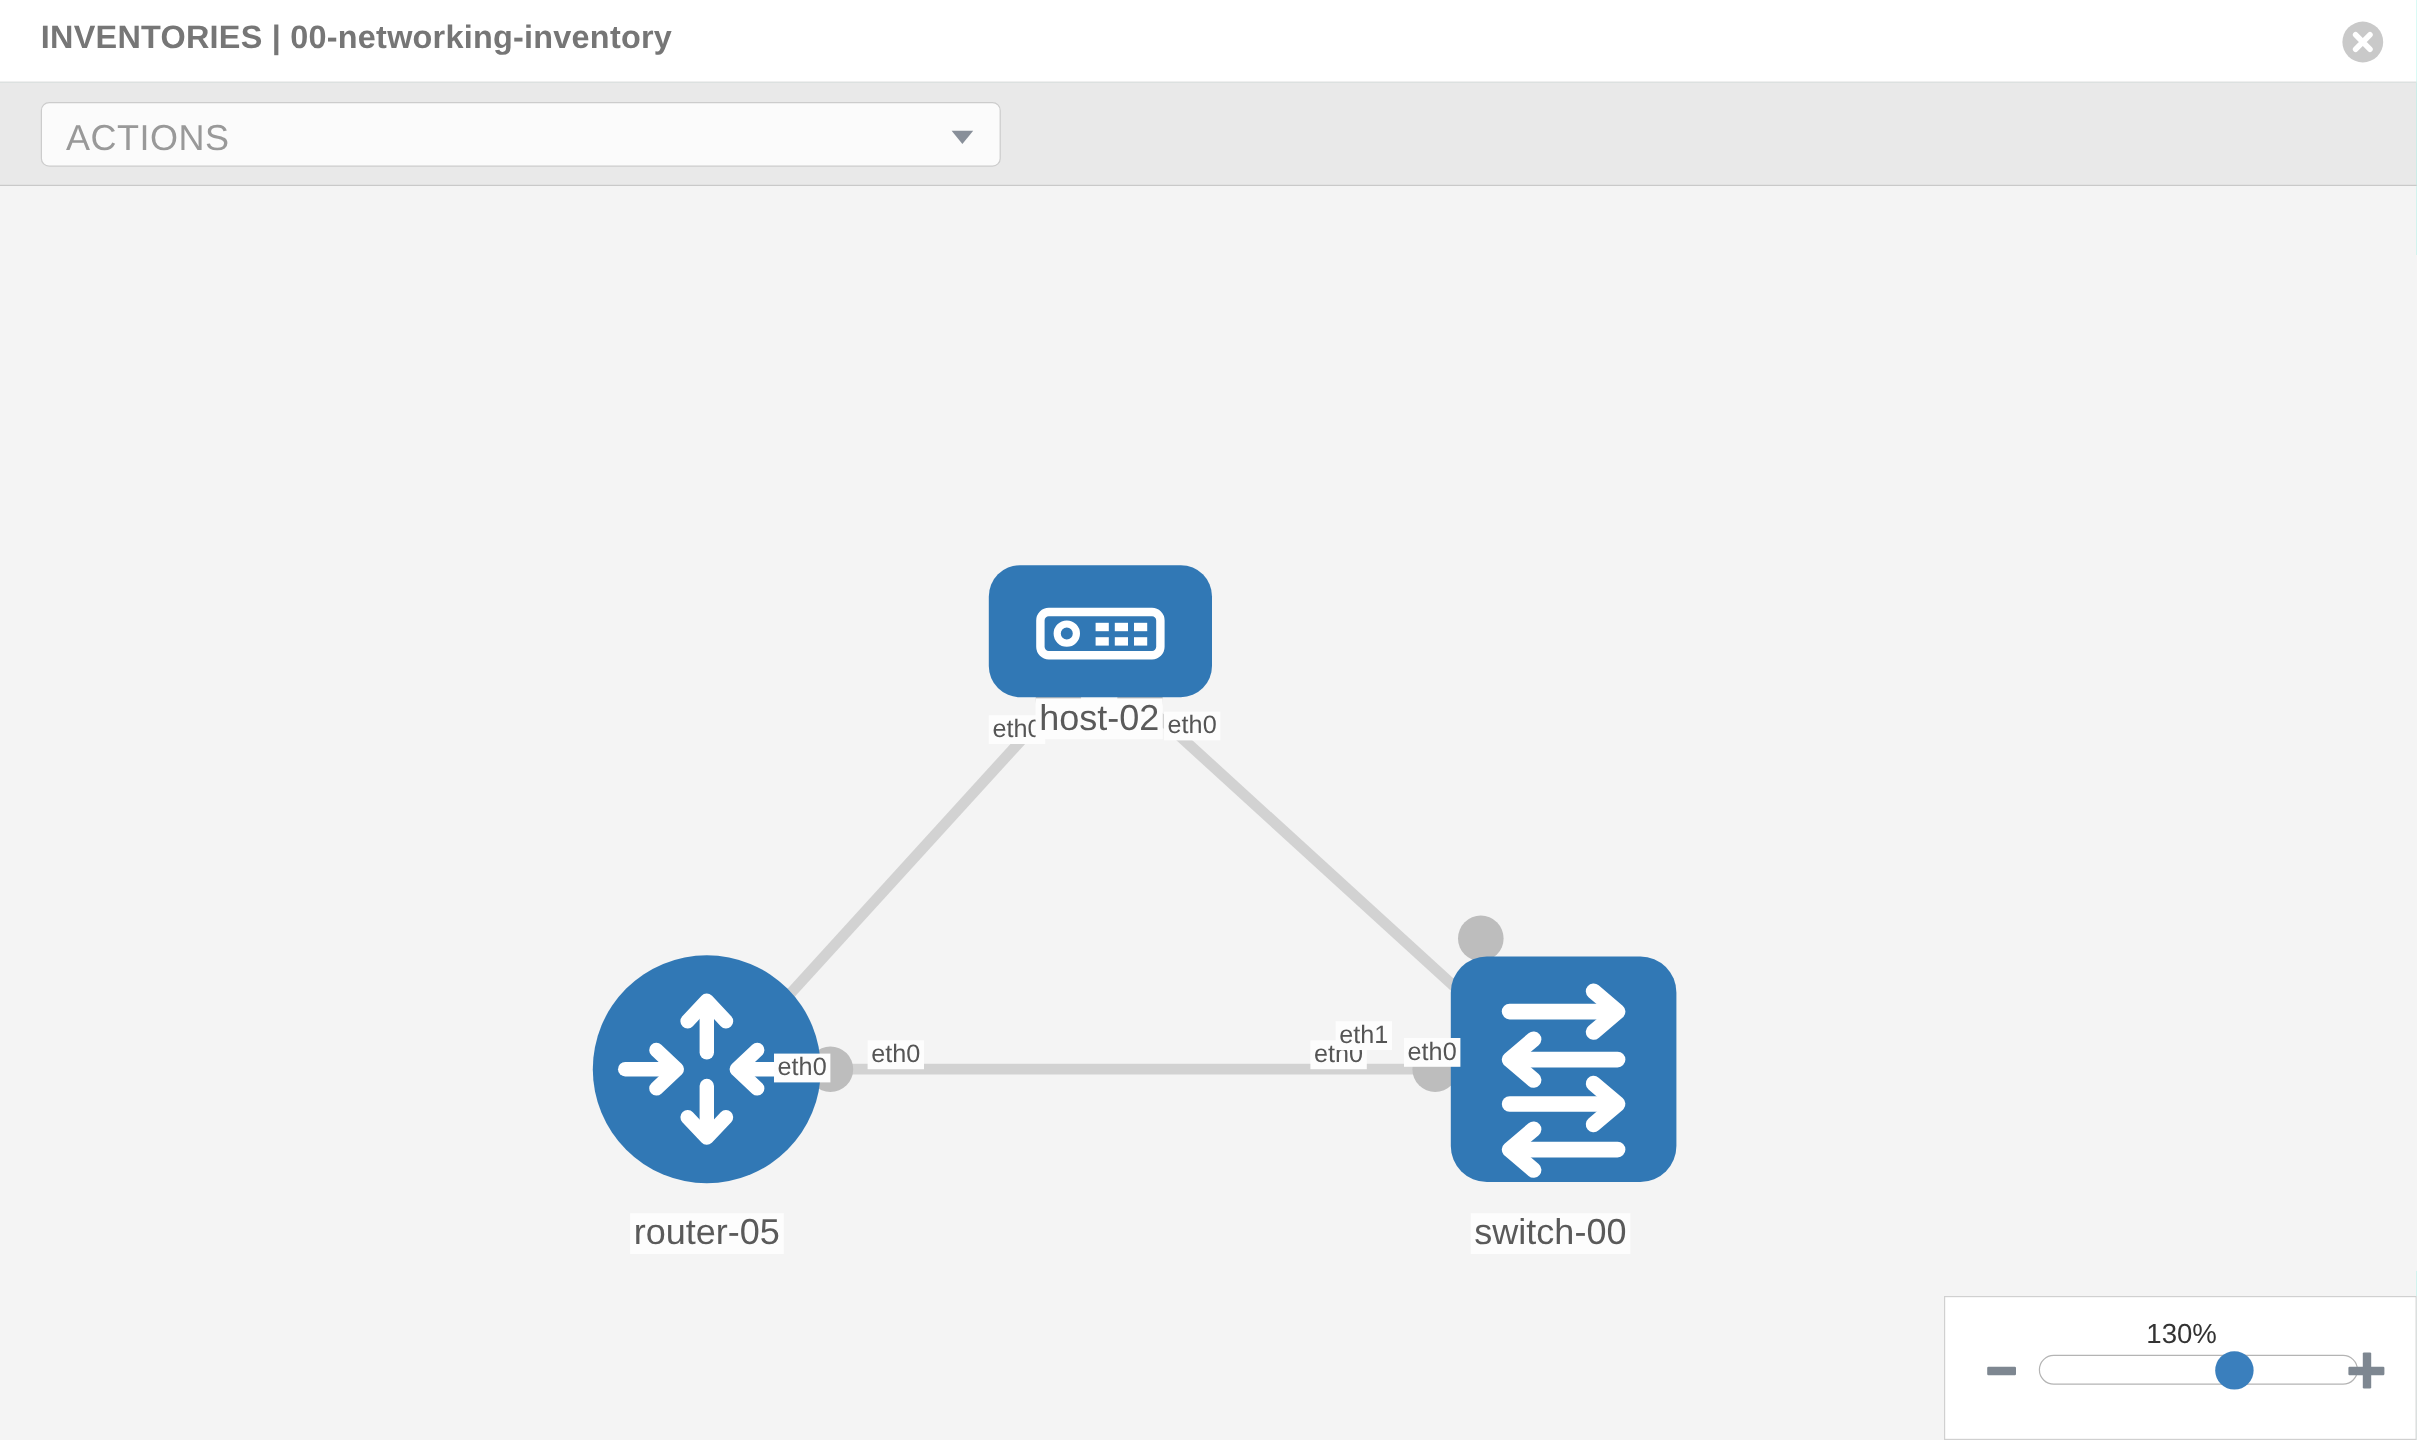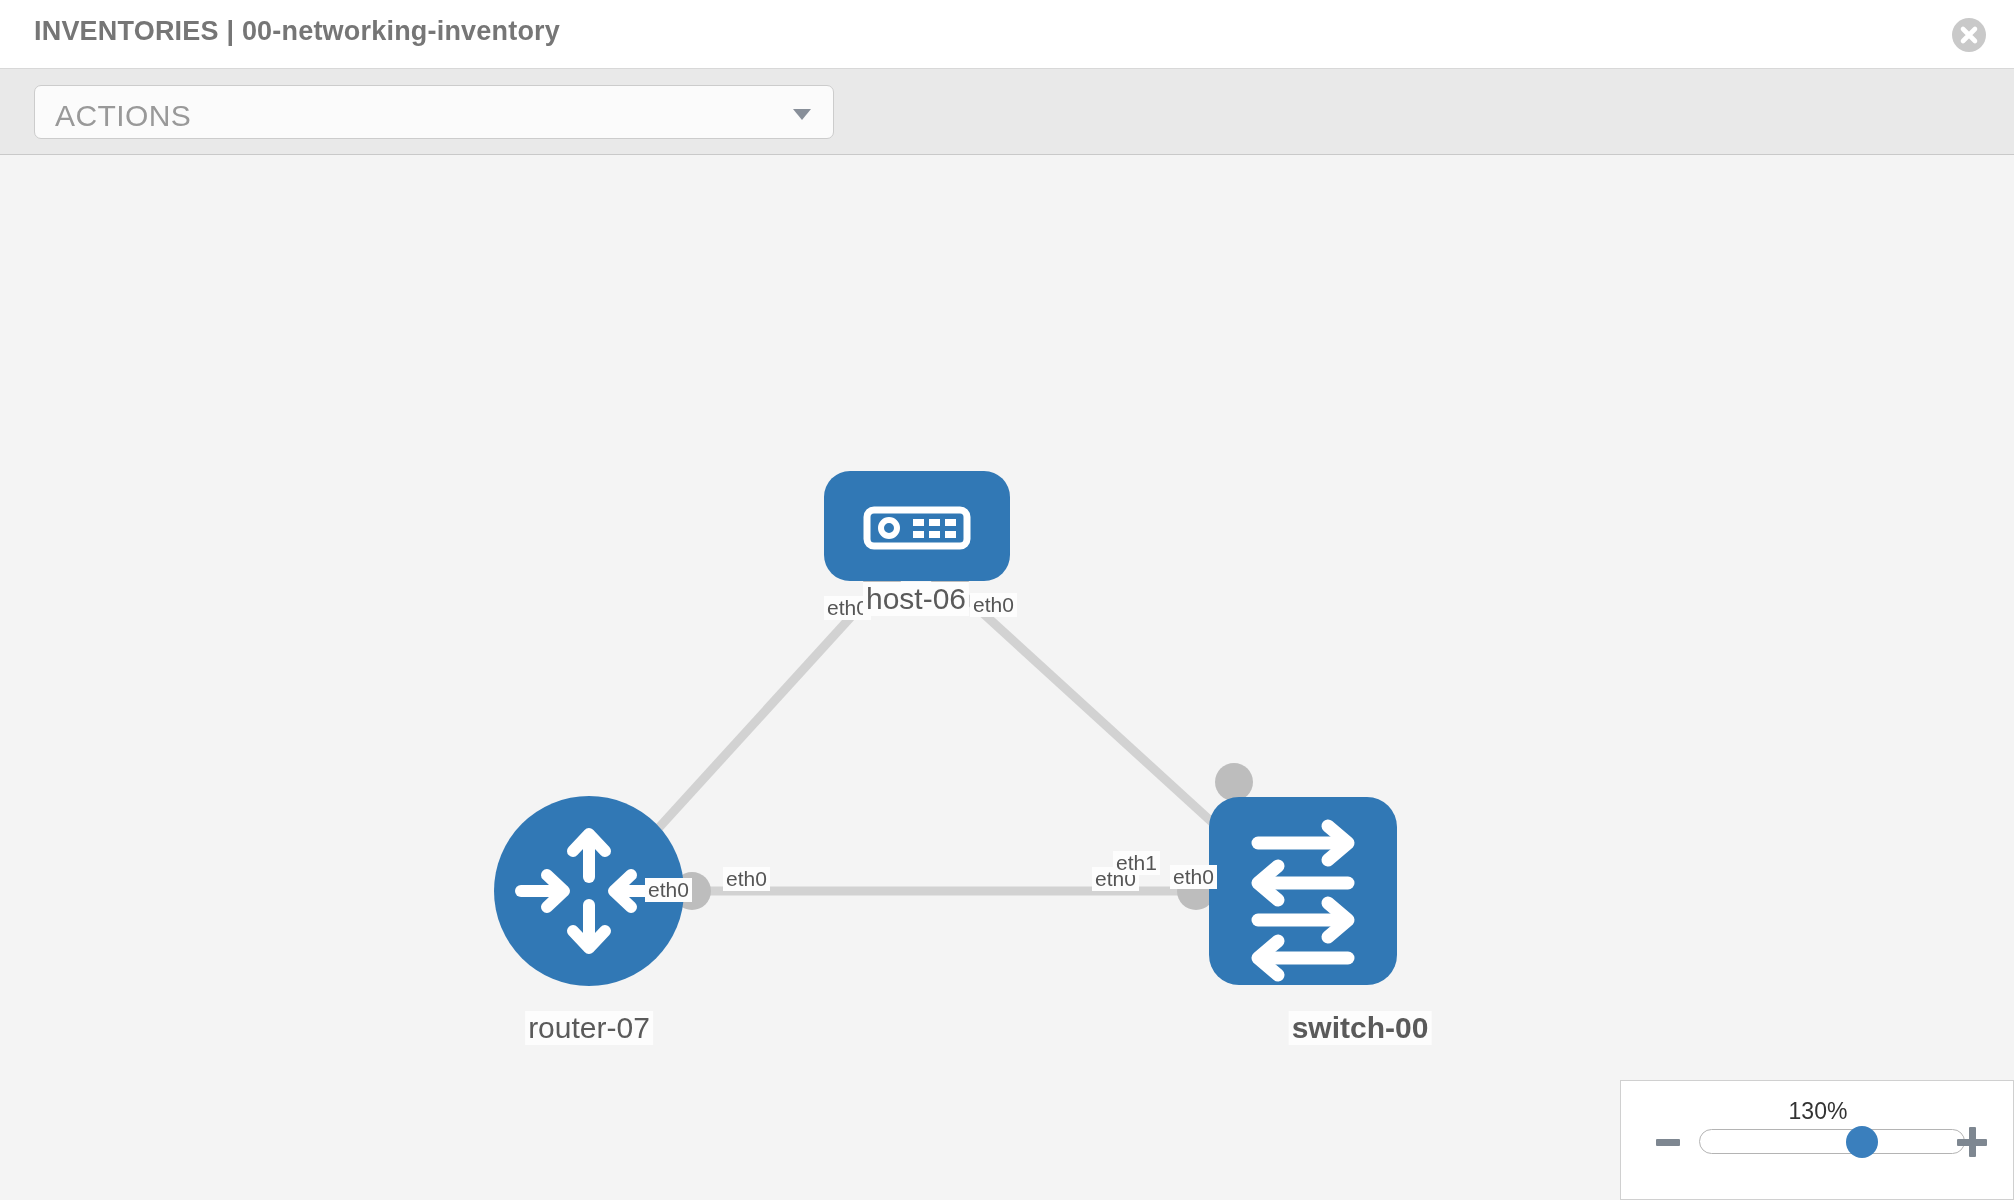--- a/index.html
+++ b/index.html
@@ -335,23 +335,23 @@
     </svg>
 
     <span class="iface-label" style="left:824px; top:441px;">eth0</span>
     <span class="iface-label" style="left:970px; top:438px;">eth0</span>
     <span class="iface-label" style="left:645px; top:723px;">eth0</span>
     <span class="iface-label" style="left:1170px; top:710px;">eth0</span>
     <span class="iface-label" style="left:723px; top:712px;">eth0</span>
     <span class="iface-label" style="left:1092px; top:712px;">eth0</span>
     <span class="iface-label" style="left:1113px; top:696px;">eth1</span>
 
-    <span class="node-label" style="left:916px; top:427px;">host-06</span>
-    <span class="node-label" style="left:589px; top:856px;">router-07</span>
-    <span class="node-label" style="left:1360px; top:856px;font-weight:bold;">switch-00</span>
+    <span class="node-label" style="left:916px; top:427px;">host-02</span>
+    <span class="node-label" style="left:589px; top:856px;">router-05</span>
+    <span class="node-label" style="left:1292px; top:856px;">switch-00</span>
 
   </div>
 
   <div class="zoom-widget">
     <div class="zoom-pct">130%</div>
     <div class="zoom-minus"></div>
     <div class="zoom-track"></div>
     <div class="zoom-thumb"></div>
     <div class="zoom-plus"></div>
   </div>

